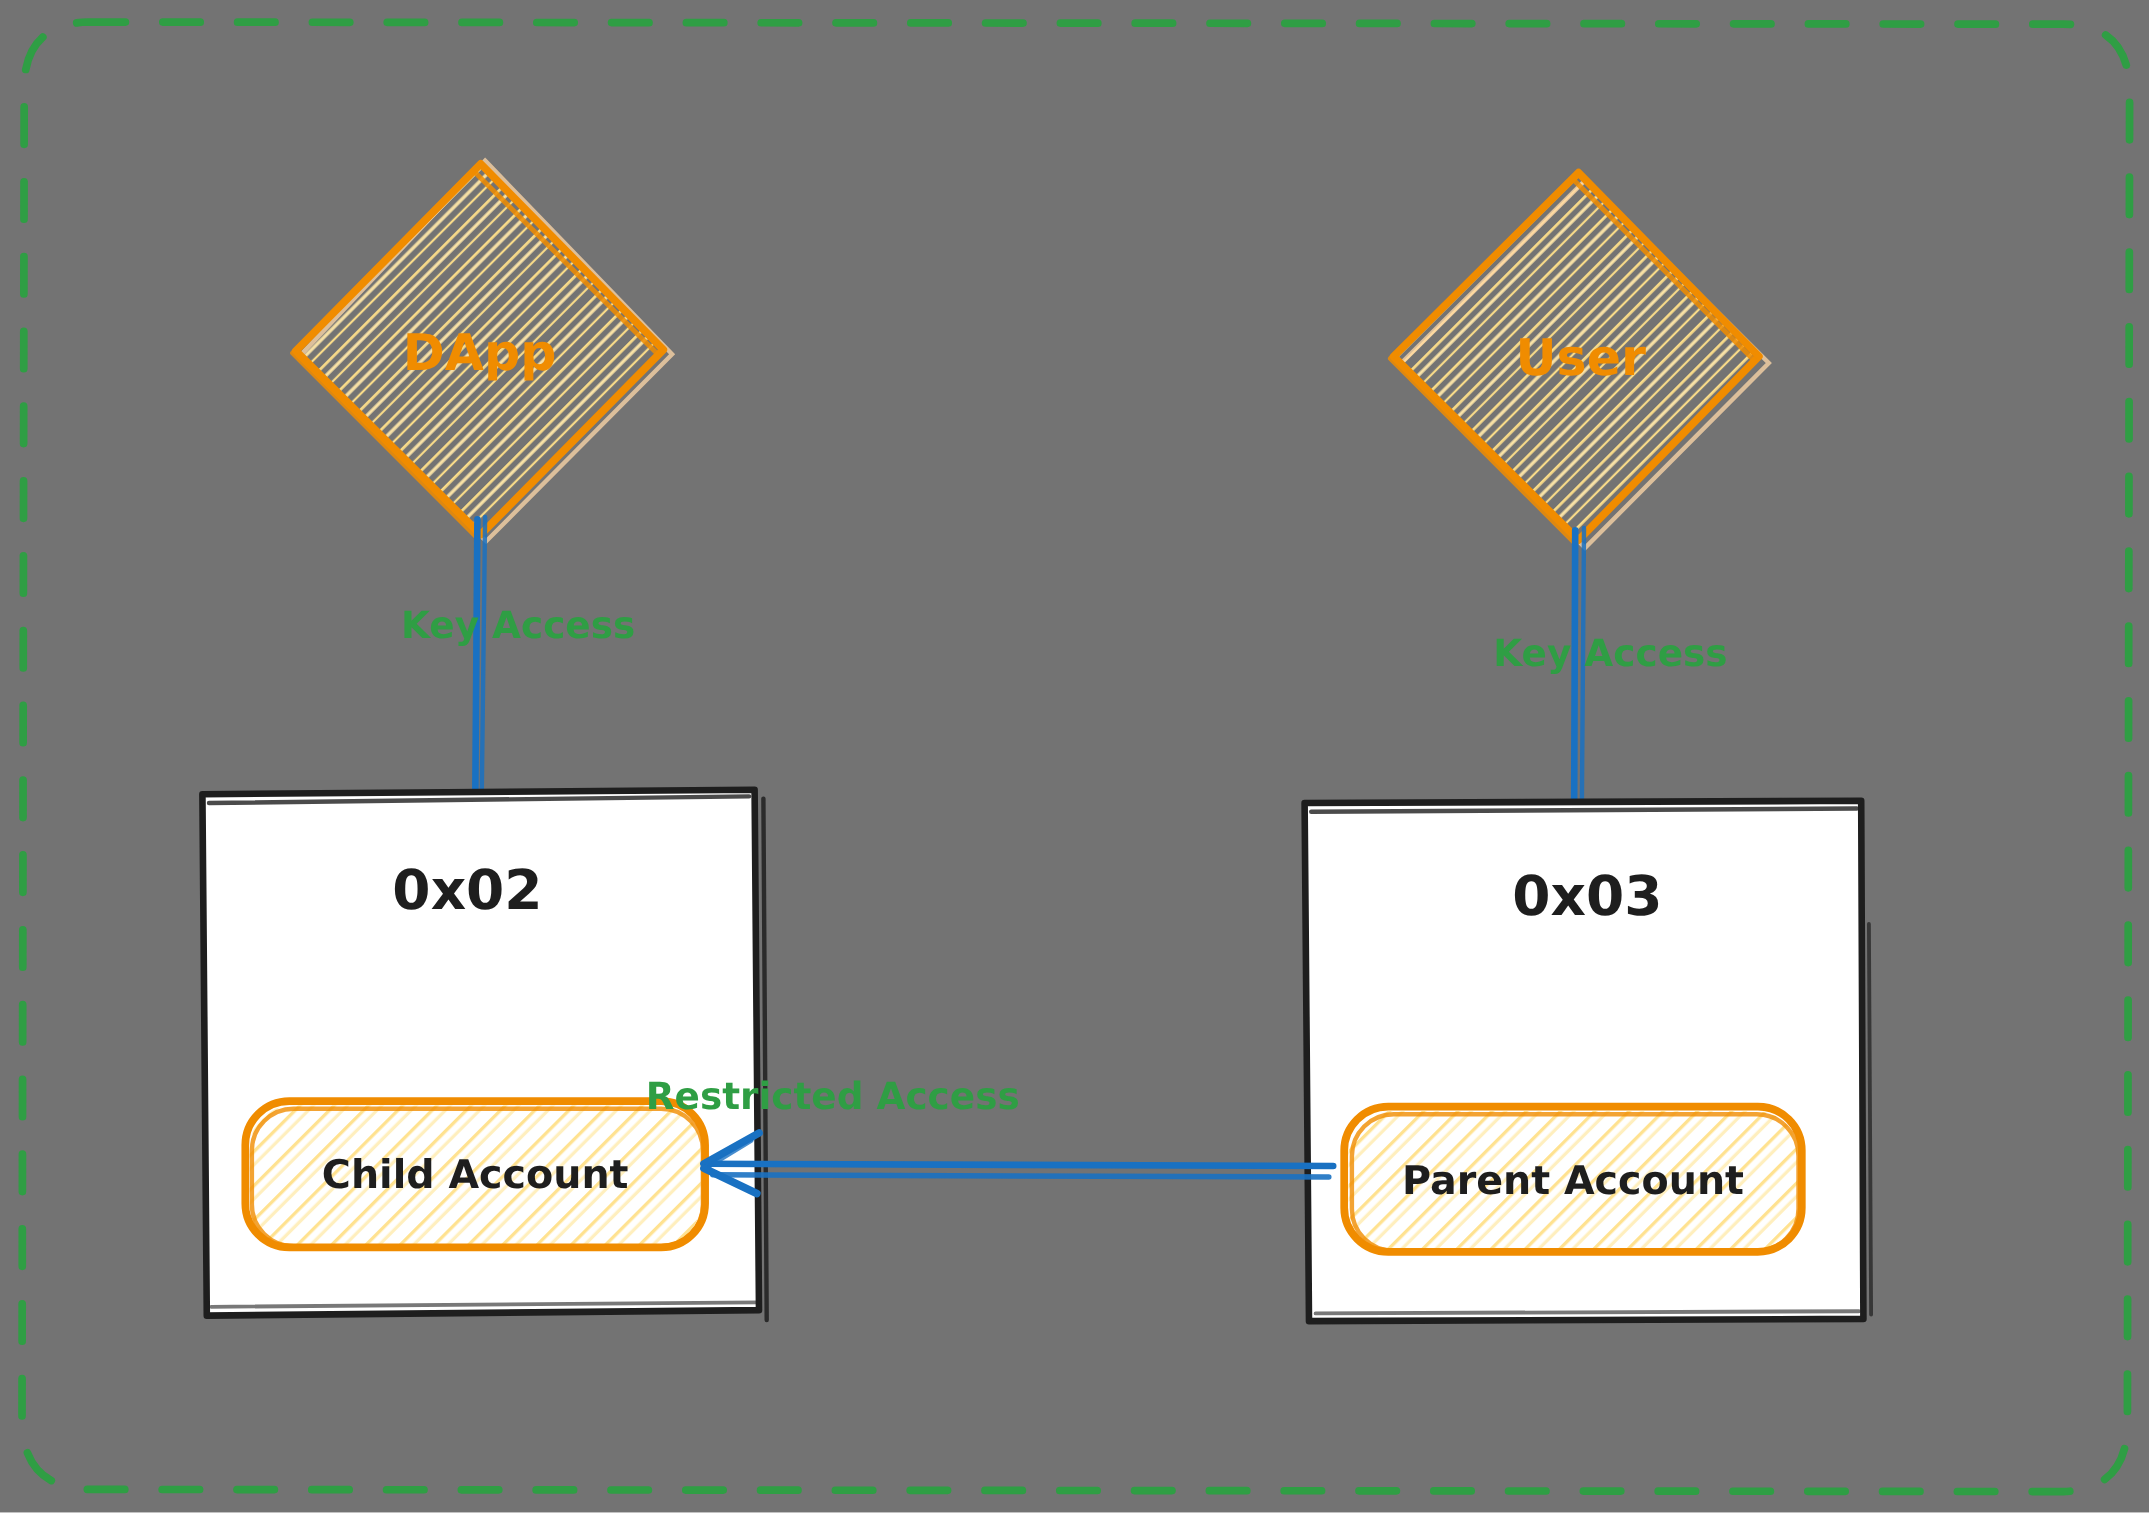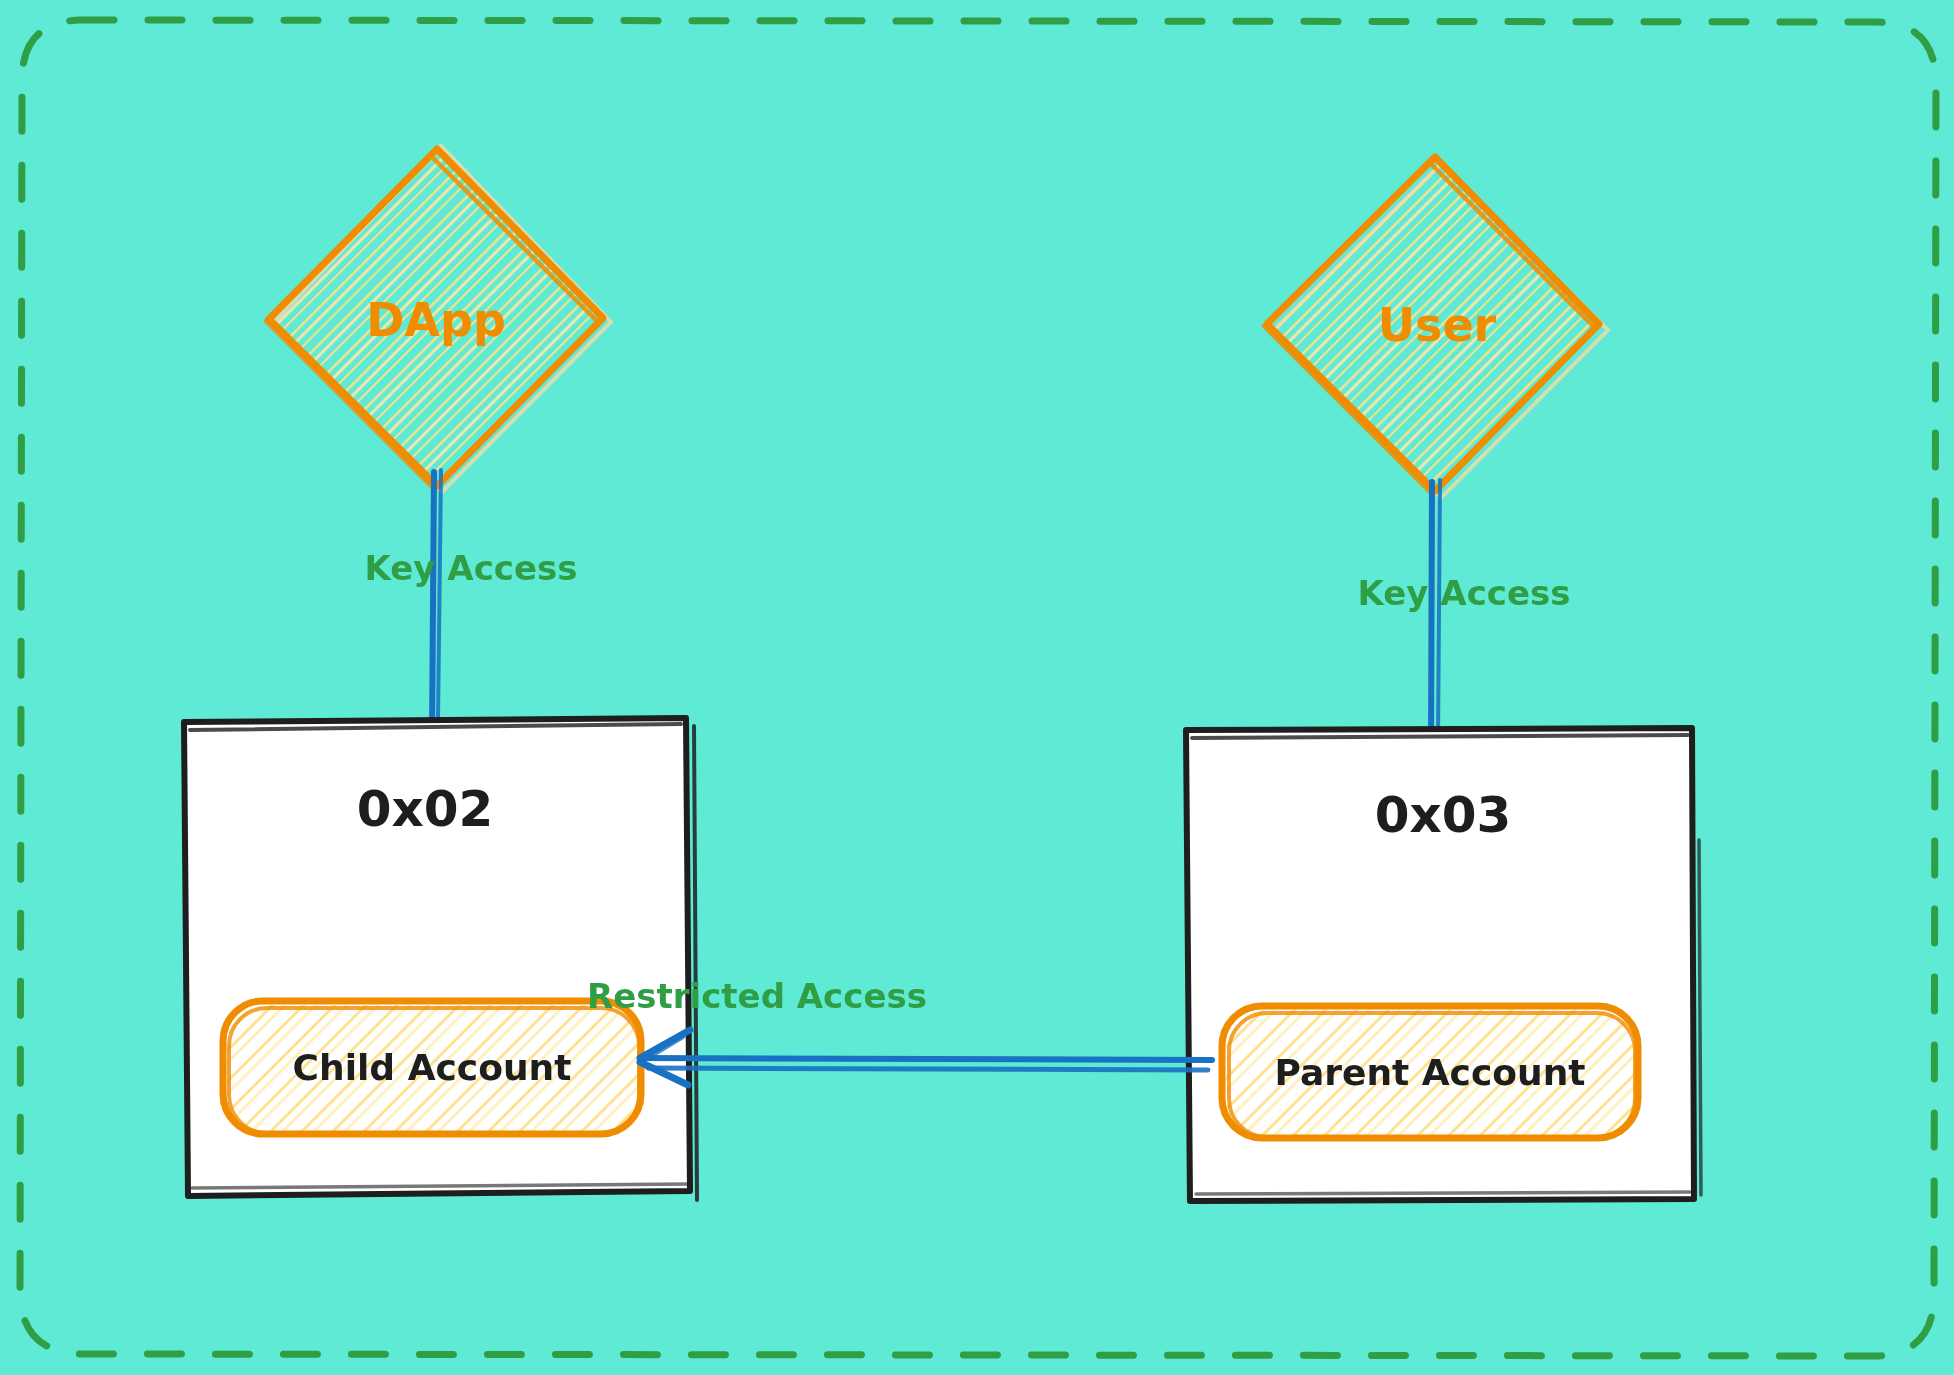--- a/index.html
+++ b/index.html
@@ -1,17 +1,17 @@
 <!DOCTYPE html>
 <html><head>
 <meta charset="utf-8">
 <style>
   html,body{margin:0;padding:0;background:#ffffff;}
   body{width:1954px;height:1375px;overflow:hidden;font-family:"DejaVu Sans",sans-serif;}
-  #stage{position:relative;width:1954px;height:1375px;background:#5eead4;}
+  #stage{position:relative;width:1954px;height:1375px;background:#737373;}
   #stage svg{position:absolute;left:0;top:0;width:1954px;height:1375px;}
   .hand{font-family:"DejaVu Sans",sans-serif;font-weight:600;}
 </style>
 </head>
 <body>
 
 <div id="stage">
 
   <svg viewBox="0 0 1954 1375" xmlns="http://www.w3.org/2000/svg">
     <defs>

